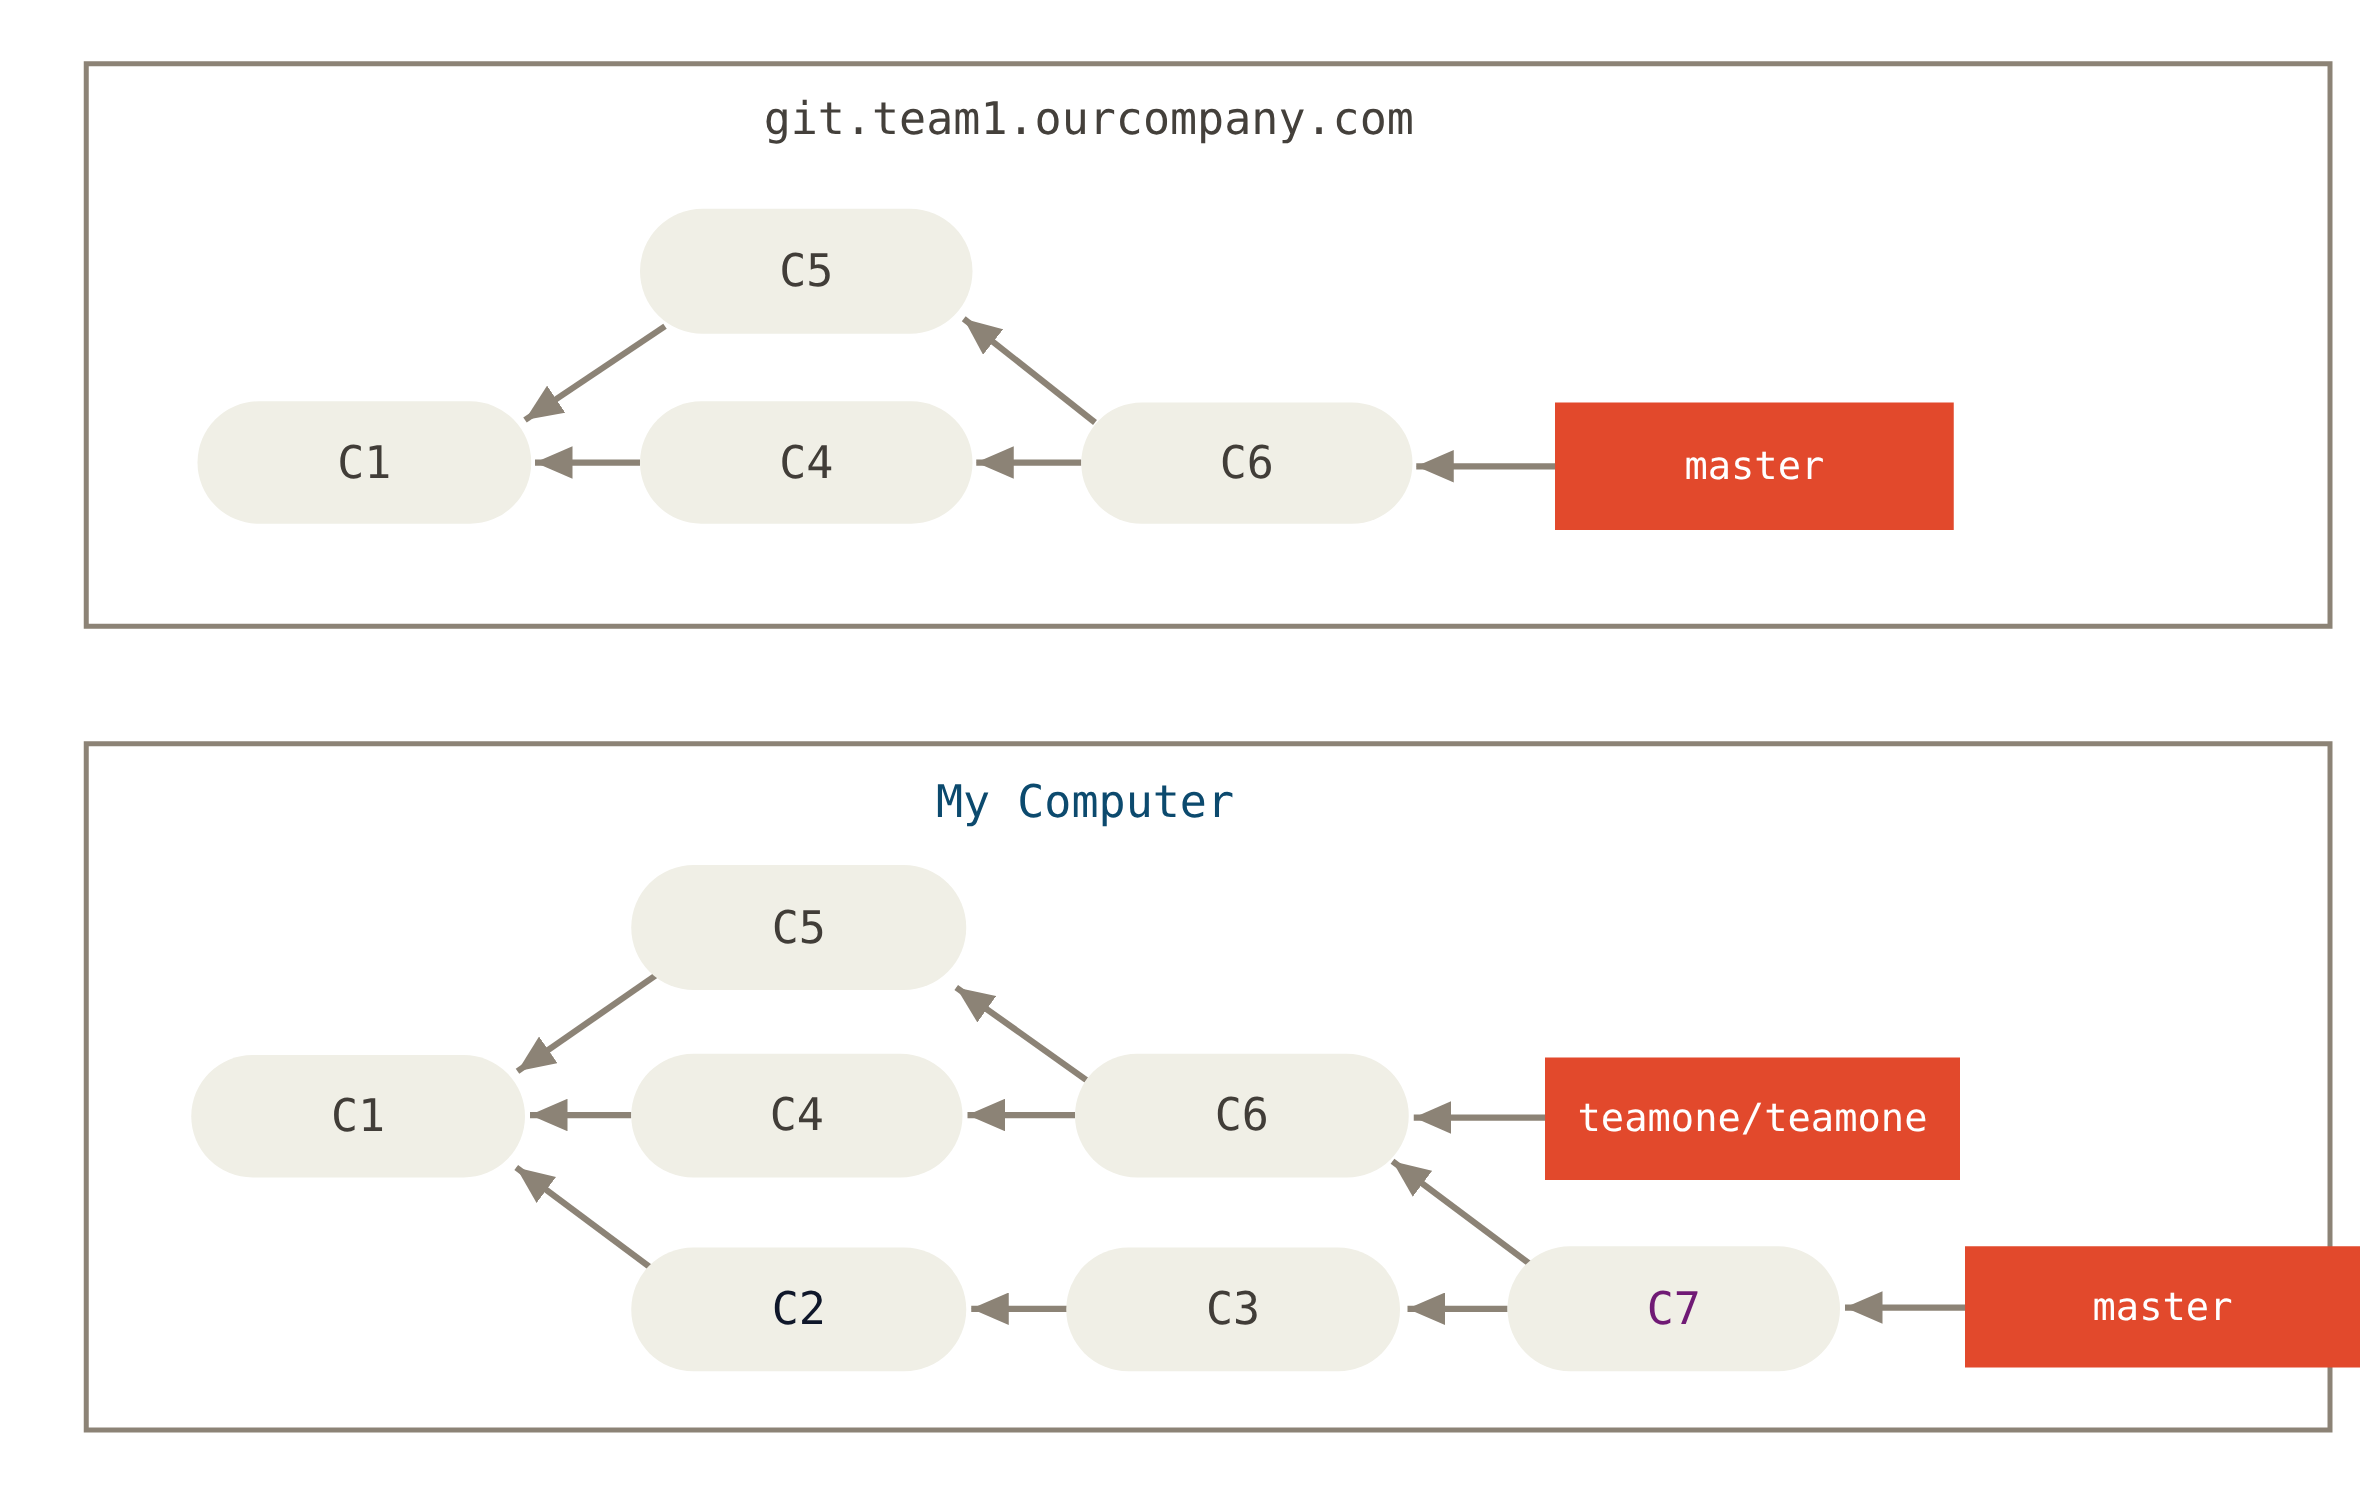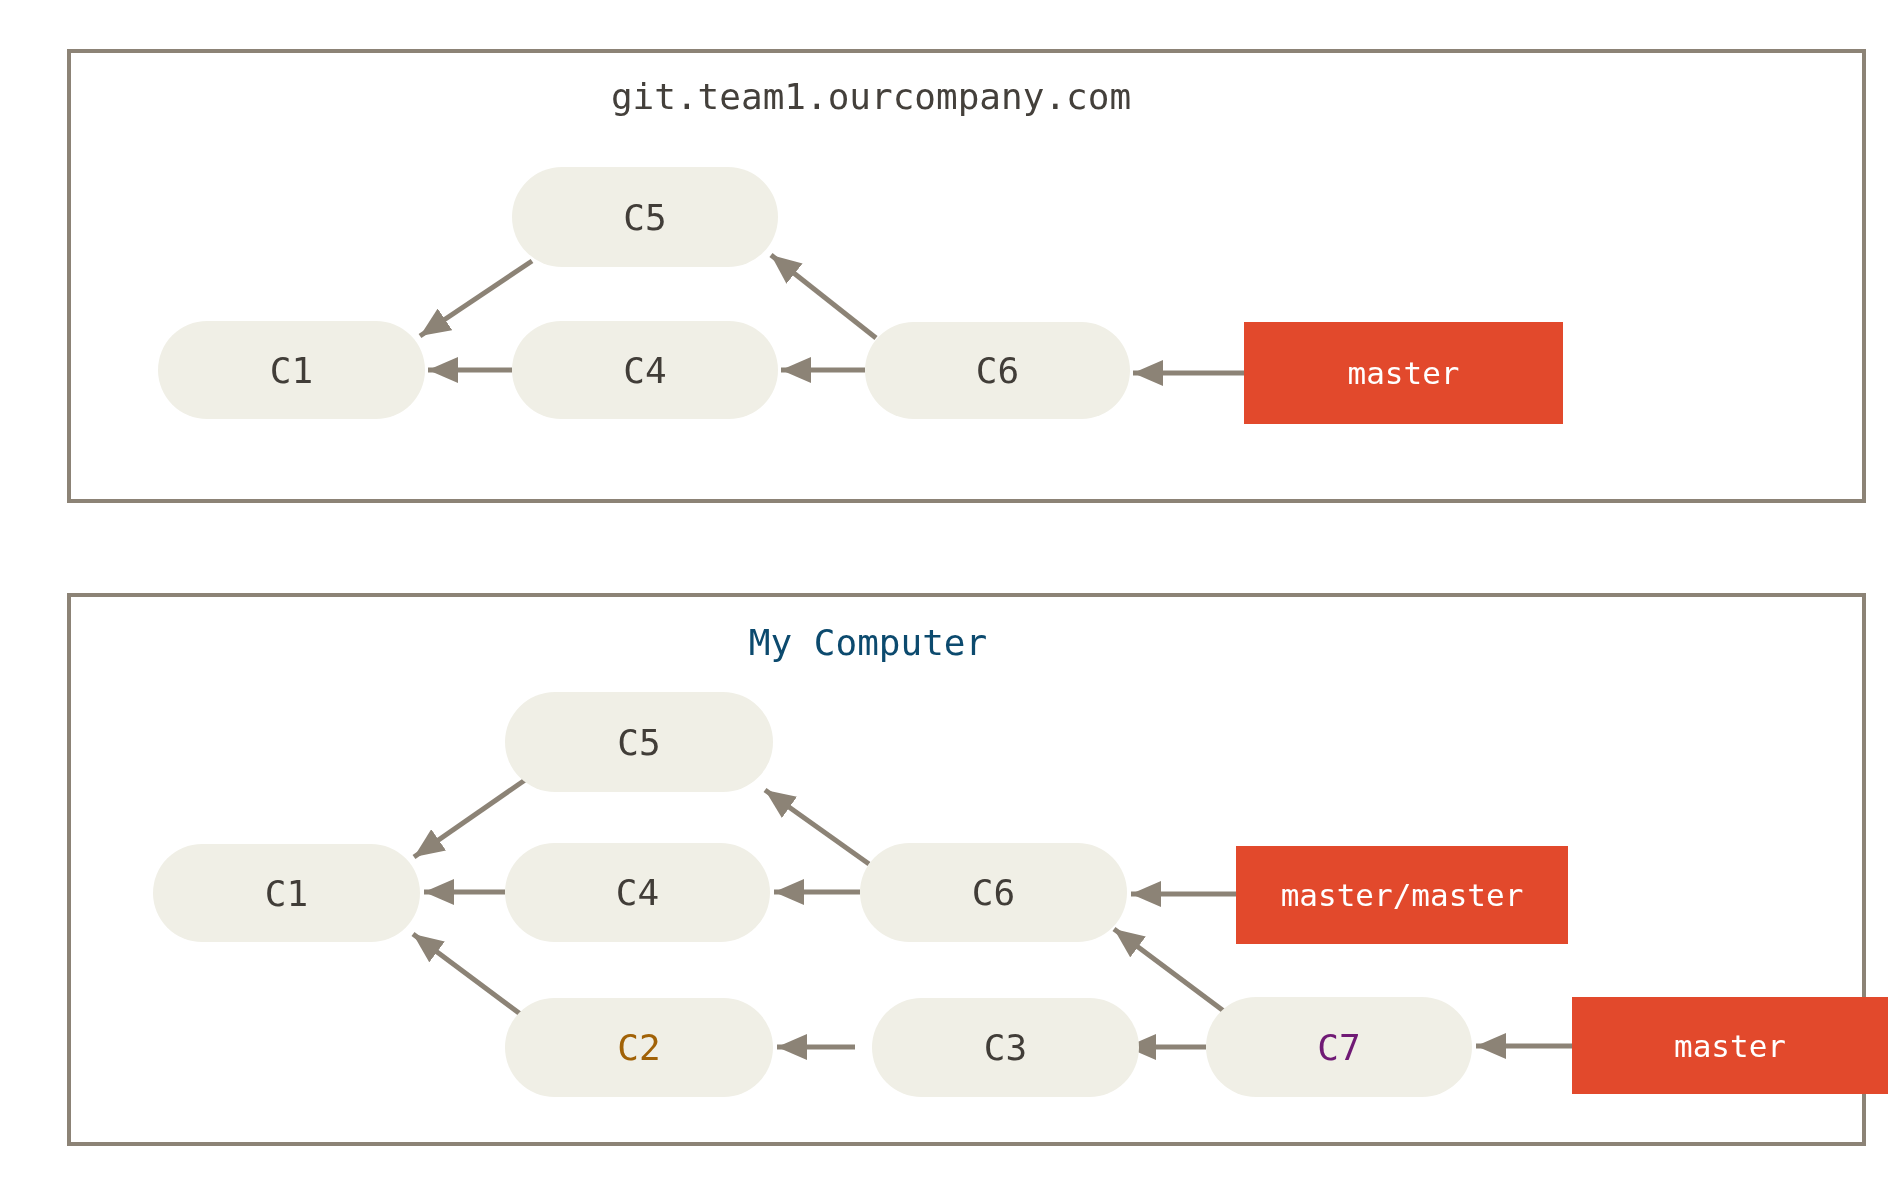--- a/index.html
+++ b/index.html
@@ -89,19 +89,19 @@
   <div id="nodes-layer">
       <div class="node commit" style="left: 492px; top: 167px; width: 266px; height: 100px; background: rgb(240, 239, 230); color: rgb(65, 61, 56); border-radius: 50px;">C5</div>
       <div class="node commit" style="left: 138px; top: 321px; width: 267px; height: 98px; background: rgb(240, 239, 230); color: rgb(65, 61, 56); border-radius: 49px;">C1</div>
       <div class="node commit" style="left: 492px; top: 321px; width: 266px; height: 98px; background: rgb(240, 239, 230); color: rgb(65, 61, 56); border-radius: 49px;">C4</div>
       <div class="node commit" style="left: 845px; top: 322px; width: 265px; height: 97px; background: rgb(240, 239, 230); color: rgb(65, 61, 56); border-radius: 48.5px;">C6</div>
       <div class="node branch" style="left: 1224px; top: 322px; width: 319px; height: 102px; background: rgb(226, 73, 44); color: rgb(255, 255, 255);">master</div>
       <div class="node commit" style="left: 485px; top: 692px; width: 268px; height: 100px; background: rgb(240, 239, 230); color: rgb(65, 61, 56); border-radius: 50px;">C5</div>
       <div class="node commit" style="left: 133px; top: 844px; width: 267px; height: 98px; background: rgb(240, 239, 230); color: rgb(65, 61, 56); border-radius: 49px;">C1</div>
       <div class="node commit" style="left: 485px; top: 843px; width: 265px; height: 99px; background: rgb(240, 239, 230); color: rgb(65, 61, 56); border-radius: 49.5px;">C4</div>
       <div class="node commit" style="left: 840px; top: 843px; width: 267px; height: 99px; background: rgb(240, 239, 230); color: rgb(65, 61, 56); border-radius: 49.5px;">C6</div>
-      <div class="node branch" style="left: 1216px; top: 846px; width: 332px; height: 98px; background: rgb(226, 73, 44); color: rgb(255, 255, 255);">master/master</div>
-      <div class="node commit" style="left: 485px; top: 998px; width: 268px; height: 99px; background: rgb(240, 239, 230); color: #a16207; border-radius: 49.5px;">C2</div>
-      <div class="node commit" style="left: 852px; top: 998px; width: 267px; height: 99px; background: rgb(240, 239, 230); color: rgb(65, 61, 56); border-radius: 49.5px;">C3</div>
+      <div class="node branch" style="left: 1216px; top: 846px; width: 332px; height: 98px; background: rgb(226, 73, 44); color: rgb(255, 255, 255);">teamone/teamone</div>
+      <div class="node commit" style="left: 485px; top: 998px; width: 268px; height: 99px; background: rgb(240, 239, 230); color: #0f172a; border-radius: 49.5px;">C2</div>
+      <div class="node commit" style="left: 833px; top: 998px; width: 267px; height: 99px; background: rgb(240, 239, 230); color: rgb(65, 61, 56); border-radius: 49.5px;">C3</div>
       <div class="node commit" style="left: 1186px; top: 997px; width: 266px; height: 100px; background: rgb(240, 239, 230); color: #701a75; border-radius: 50px;">C7</div>
       <div class="node branch" style="left: 1552px; top: 997px; width: 316px; height: 97px; background: rgb(226, 73, 44); color: rgb(255, 255, 255);">master</div>
     </div>
 </div>
 
 </body></html>

